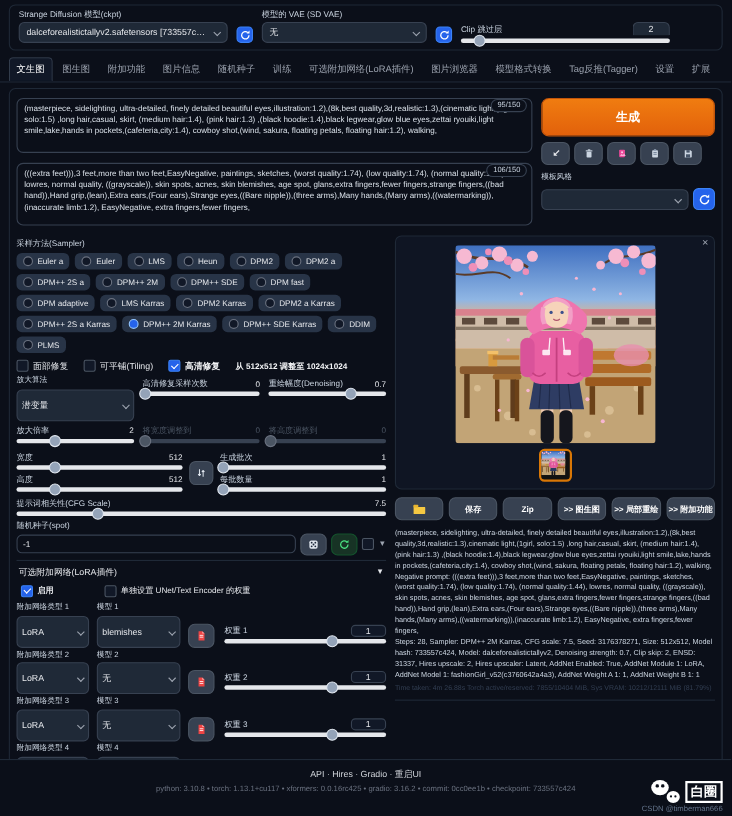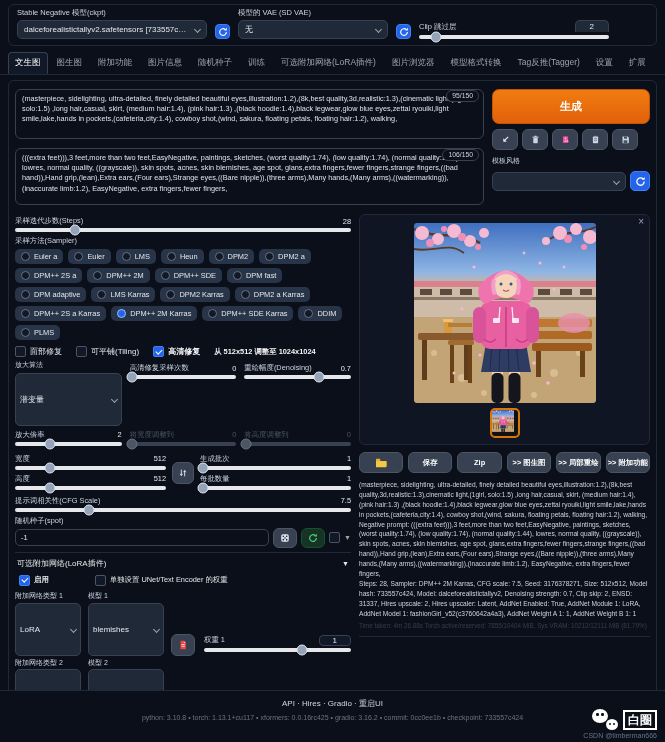--- a/index.html
+++ b/index.html
@@ -5,21 +5,21 @@
   html,body{margin:0;padding:0;background:#0b0f19;}
   .app{position:relative;width:665px;height:742px;background:#0b0f19;color:#e5e7eb;
        font-family:"Liberation Sans",sans-serif;font-size:8px;overflow:hidden;}
   
   .topbar{display:flex;gap:8px;align-items:flex-end;margin:4px 8px 0;border:1px solid #1f2937;
           border-radius:6px;padding:3px 8px 6px;}
   .tb-field{display:flex;flex-direction:column;gap:2px;}
   .tb-label{color:#cbd5e1;font-size:7.5px;}
   .select{background:#1f2937;border:1px solid #374151;border-radius:5px;padding:3px 6px;
           display:flex;align-items:center;gap:6px;color:#e5e7eb;min-height:11px;cursor:pointer;}
-  .select.sm{padding:20px 4px;}
+  .select.sm{padding:8px 4px;}
   .chev{width:4px;height:4px;border-right:1.2px solid #9ca3af;border-bottom:1.2px solid #9ca3af;
         transform:rotate(45deg);margin-left:auto;flex:0 0 auto;}
   .refresh{width:15px;height:15px;border-radius:4px;background:#2563eb;border:1px solid #3b82f6;
            display:flex;align-items:center;justify-content:center;padding:0;cursor:pointer;}
   .tb-clip{width:190px;}
   .clip-head{display:flex;justify-content:space-between;align-items:flex-end;}
   .clip-val{background:#1f2937;border:1px solid #374151;border-bottom:none;border-radius:5px 5px 0 0;
             padding:1px 14px;color:#e5e7eb;}
   
   .tabs{display:flex;gap:2px;border-bottom:1px solid #1f2937;padding:4px 8px 0;margin-top:2px;}
@@ -136,21 +136,21 @@
   .baiquan{border:2px solid #fff;padding:0 3px;font-size:12px;font-weight:bold;color:#fff;line-height:16px;}
   .credit{color:#64748b;font-size:7px;margin-top:2px;}
 </style>
 </head>
 <body>
 
 <div class="app">
 
   <div class="topbar">
     <div class="tb-field" style="width:190px;">
-      <span class="tb-label">Stable Negative 模型(ckpt)</span>
+      <span class="tb-label">Strange Diffusion 模型(ckpt)</span>
       <div class="select">
         <span style="overflow:hidden;white-space:nowrap;text-overflow:ellipsis;max-width:165px;">dalceforealistictallyv2.safetensors [733557c424]</span>
         <span class="chev"></span>
       </div>
     </div>
     <button class="refresh">
       <svg viewBox="0 0 12 12" width="10" height="10">
           <path d="M10 6a4 4 0 1 1-1.2-2.8" fill="none" stroke="#fff" stroke-width="1.4"></path>
           <path d="M10.6 1v3.2H7.4z" fill="#fff"></path>
         </svg>
@@ -259,29 +259,20 @@
               </svg>
           </button>
         </div>
       </div>
     </div>
 
     <div class="main-region">
 
       <div class="left-col">
 
-        <div class="slider" style="--p:18%">
-          <div class="s-head">
-              <span class="s-label">采样迭代步数(Steps)</span>
-              <span class="s-val">28</span>
-            </div>
-          <div class="s-track">
-              <div class="s-handle" style="--p:18%"></div>
-            </div>
-        </div>
 
         <div class="sec-label">采样方法(Sampler)</div>
         <div class="chips">
             <div class="chip">
               <span class="radio"></span>
               <span>Euler a</span>
             </div>
             <div class="chip">
               <span class="radio"></span>
               <span>Euler</span>

